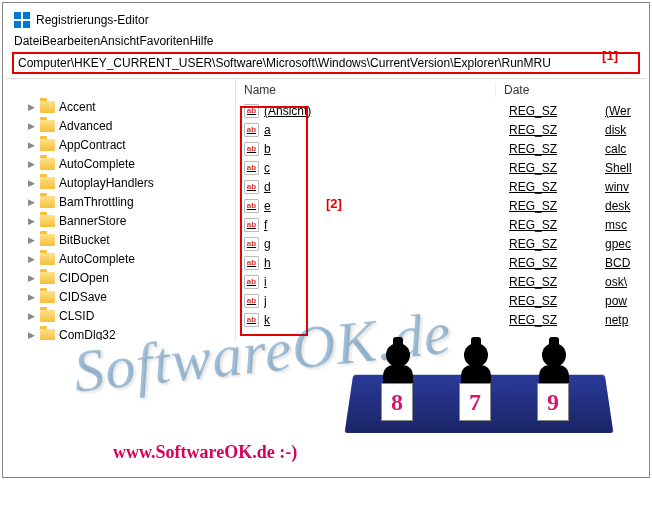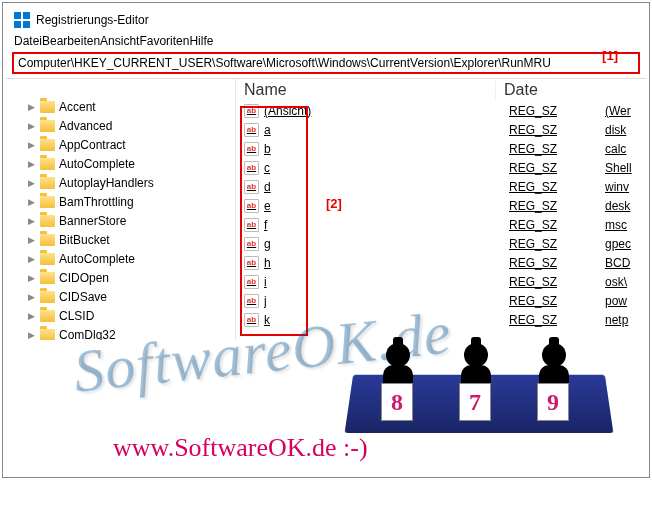--- a/index.html
+++ b/index.html
@@ -110,21 +110,21 @@
   background:#f5c03a; border-radius:1px 1px 0 0;
 }
 .list {
   flex: 1;
   overflow: hidden;
 }
 .list-header {
   display: flex;
   height: 22px;
   align-items: center;
-  font-size: 16px;
+  font-size: 12px;
   color: #333;
 }
 .col-name { width: 260px; padding-left: 8px; border-right:1px solid #eee;}
 .col-type { width: 96px; padding-left: 8px; border-right:1px solid #eee;}
 .col-data { flex:1; padding-left: 8px; }
 .list-row {
   display: flex;
   align-items: center;
   height: 19px;
   font-size: 12px;
@@ -176,21 +176,21 @@
 .card{
   position:absolute;bottom:12px;width:32px;height:38px;background:#fff;
   border:1px solid #888;display:flex;align-items:center;justify-content:center;
   font-family:"Comic Sans MS",cursive;font-size:24px;font-weight:bold;color:#d11a6b;
 }
 .j1{left:22px}.j2{left:100px}.j3{left:178px}
 .c1{left:32px}.c2{left:110px}.c3{left:188px}
 .footer-link{
   position:absolute;bottom:14px;left:110px;
   font-family:"Comic Sans MS",cursive;
-  font-size:26px;color:#d8005b;font-weight:normal;
+  font-size:18px;color:#d8005b;font-weight:bold;
 }
 .outer {
   border:1px solid #888;
   width:648px;height:476px;margin:2px;
   position:relative;
 }
 </style>
 </head>
 <body>
 

